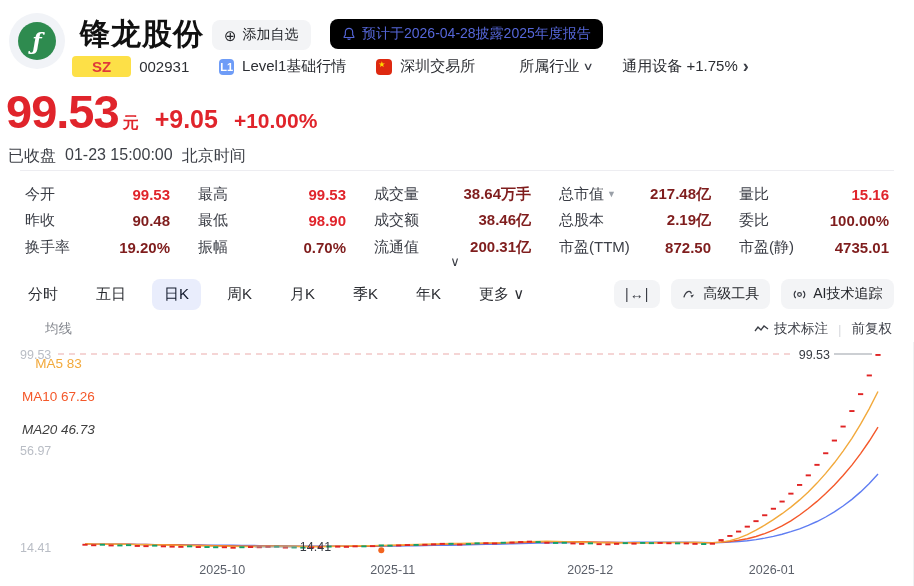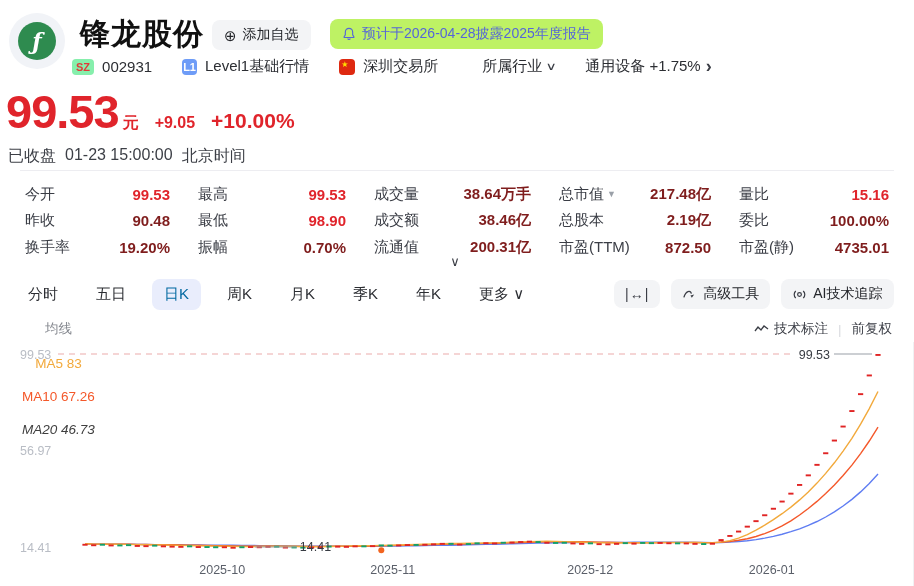--- a/index.html
+++ b/index.html
@@ -11,59 +11,59 @@
   .logo-wrap { position:absolute; left:9px; top:13px; width:56px; height:56px; border-radius:50%;
                background:#f1f3f7; display:flex; align-items:center; justify-content:center; }
   .logo-inner { width:38px; height:38px; border-radius:50%; background:#2e8b4f; color:#fff;
                 display:flex; align-items:center; justify-content:center; font-weight:bold;
                 font-style:italic; font-size:22px; font-family:"DejaVu Serif",serif; }
   .stock-title { position:absolute; left:80px; top:14px; font-size:30px; font-weight:bold; color:#111; letter-spacing:1px; }
   .pill { display:inline-flex; align-items:center; gap:6px; background:#f3f4f6; border-radius:8px;
           padding:6px 12px; font-size:14px; color:#24262b; cursor:pointer; }
   .add-btn { position:absolute; left:212px; top:20px; }
   .add-icon { font-size:15px; line-height:1; color:#24262b; }
-  .notice { position:absolute; left:330px; top:19px; background:#bef264; color:#5566d8; }
+  .notice { position:absolute; left:330px; top:19px; background:#000000; color:#5566d8; }
   .bell { width:14px; height:14px; }
   .meta-row { position:absolute; left:72px; top:56px; display:flex; align-items:center; gap:8px;
               font-size:15px; color:#2c2e33; }
-  .badge-sz { background:#86efac; color:#e03a3a; font-size:11px; font-weight:bold; border-radius:4px; padding:2px 4px; }
+  .badge-sz { background:#fde047; color:#e03a3a; font-size:15px; font-weight:bold; border-radius:4px; padding:2px 20px; }
   .badge-l1 { background:#6e9cf7; color:#fff; font-size:11px; font-weight:bold; border-radius:4px; padding:2px 1px; }
   .flag { width:16px; height:16px; border-radius:4px; background:#de2910; color:#ffde00;
           font-size:8px; display:inline-flex; align-items:flex-start; justify-content:flex-start;
           padding:1px 0 0 2px; overflow:hidden; }
   .meta-gap { width:14px; }
   .chev { font-size:11px; color:#3a3d45; transform:scaleX(1.4); display:inline-block; }
   .arrow-r { font-size:18px; color:#3a3d45; font-weight:bold; }
   .industry-dd, .industry-link { display:inline-flex; align-items:center; gap:5px; cursor:pointer; }
 
   
   .price-row { position:absolute; left:6px; top:84px; display:flex; align-items:baseline; color:#e0242b; }
   .price-big { font-size:47px; font-weight:bold; letter-spacing:-1px; }
   .price-unit { font-size:16px; margin-left:4px; font-weight:bold; }
-  .price-chg { font-size:16px; font-weight:bold; margin-left:16px; }
+  .price-chg { font-size:25px; font-weight:bold; margin-left:16px; }
   .price-pct { font-size:21px; font-weight:bold; margin-left:16px; }
   .status-row { position:absolute; left:8px; top:146px; font-size:16px; color:#3c3f46; display:flex; gap:9px; }
   .hdivider { position:absolute; left:20px; right:20px; top:170px; border-top:1px solid #ededf1; }
 
   
   .quote-grid { position:absolute; left:25px; top:181px; display:grid;
                 grid-template-columns:145px 148px 157px 152px 150px; column-gap:28px; }
   .qcol { display:flex; flex-direction:column; }
   .qcell { display:flex; justify-content:space-between; align-items:center; height:26.5px; font-size:15px; }
   .qlabel { color:#3a3d45; display:flex; align-items:center; gap:3px; }
   .qval { font-weight:bold; color:#7f1d1d; }
   .qval.red { color:#e0242b; }
   .drop-tri { font-size:9px; color:#9aa0a8; }
   .collapse-btn { position:absolute; left:440px; top:254px; width:30px; height:18px; text-align:center;
                   color:#3a3d45; font-size:13px; cursor:pointer; }
 
   
   .tab-bar { position:absolute; left:16px; top:277px; height:34px; display:flex; align-items:center; gap:14px; }
   .tab { padding:6px 12px; font-size:15px; color:#2c2e33; cursor:pointer; white-space:nowrap; border-radius:8px; }
-  .tab.active { background:#e9edfc; color:#0369a1; }
+  .tab.active { background:#e9edfc; color:#0f172a; }
   .toolbar { position:absolute; left:614px; top:279px; display:flex; gap:11px; align-items:center; }
   .toolbar .pill { padding:6px 11px; }
   .tool-icon { width:15px; height:15px; }
   .measure { font-size:14px; letter-spacing:1px; color:#3a3d45; }
 
   
   .ma-bar { position:absolute; left:22px; top:320px; display:flex; gap:18px; font-size:13.5px; align-items:center;flex-direction:column; }
   .ma-prefix { color:#85888f; }
   .ma-right { position:absolute; right:22px; top:320px; display:flex; gap:10px; font-size:13.5px;
               align-items:center; color:#3a3d45; }

